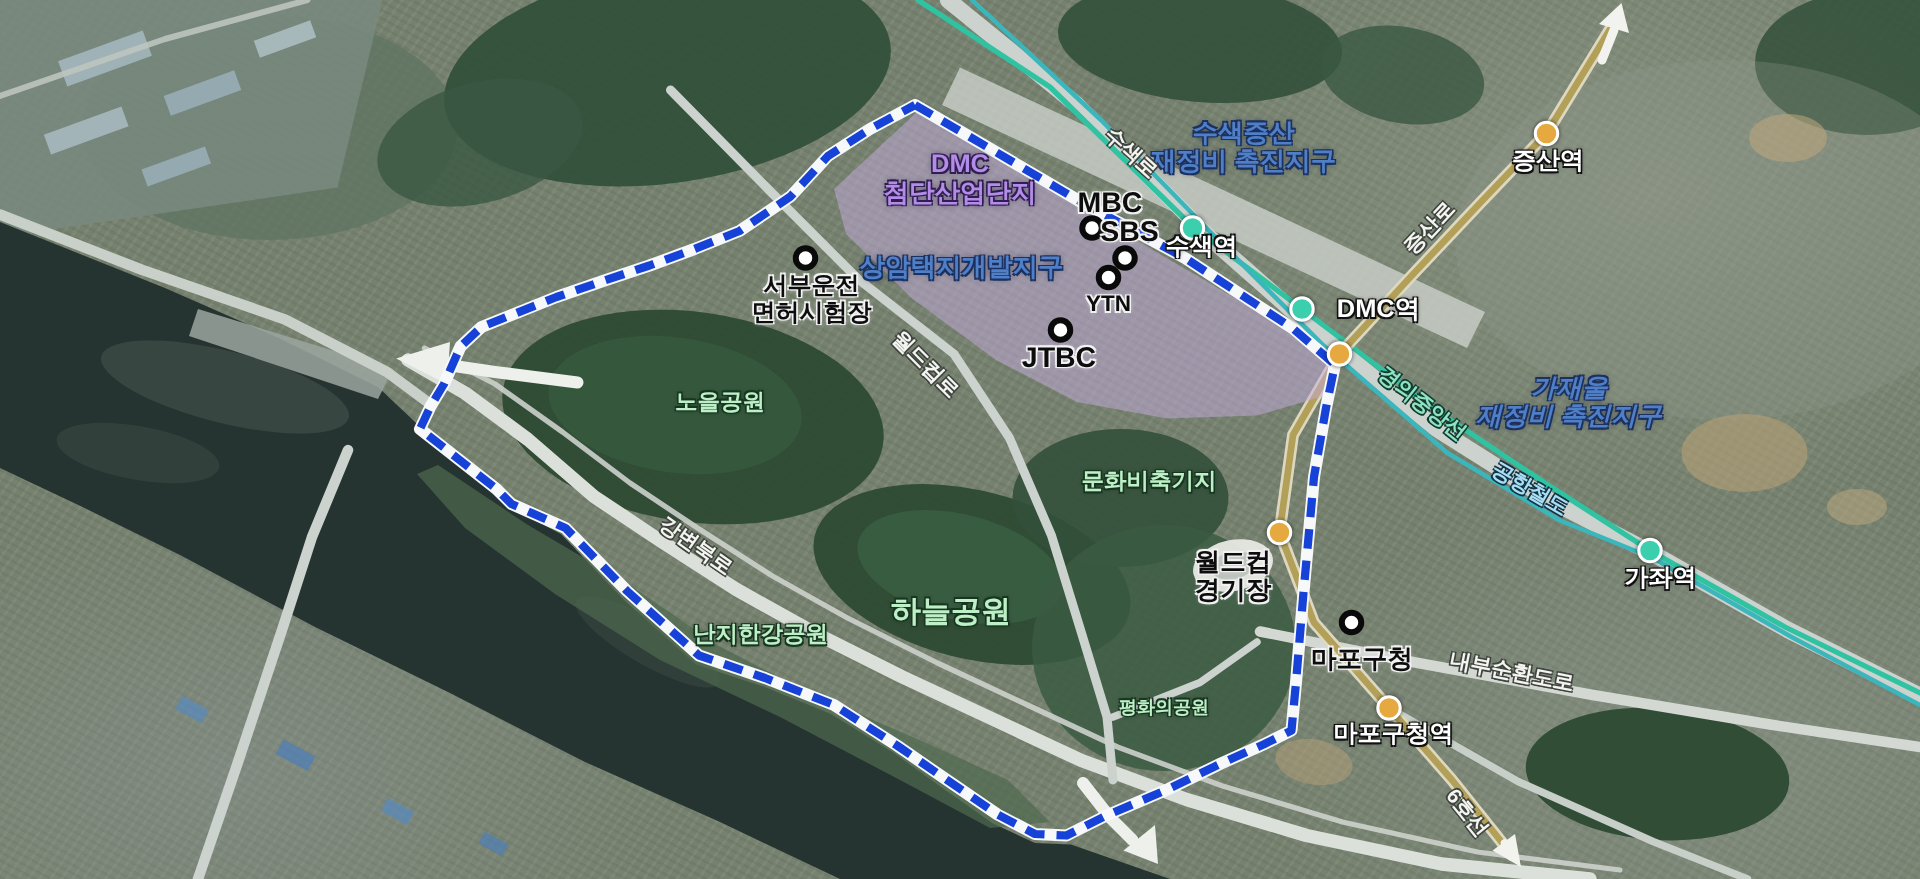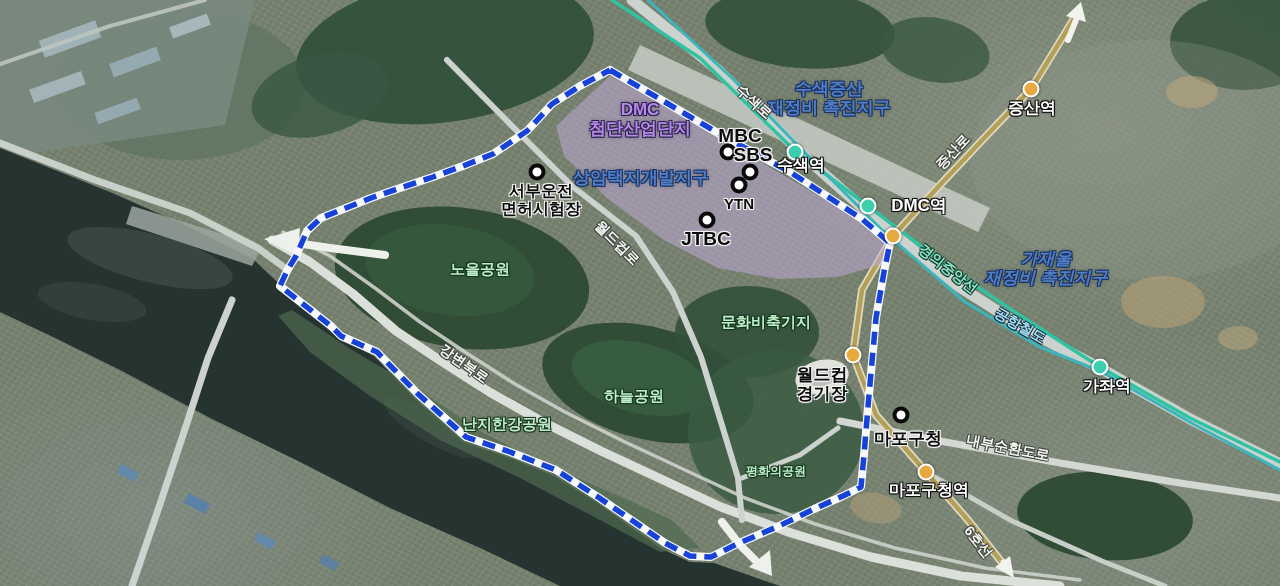--- a/index.html
+++ b/index.html
@@ -124,21 +124,21 @@
       <div class="poi-dot" style="left: 537px; top: 172px;"></div>
       <div class="poi-dot" style="left: 901px; top: 415px;"></div>
       <div class="lbl district" style="left: 641px; top: 178px; font-size: 17px; transform: translate(-50%, -50%) rotate(0deg);">상암택지개발지구</div>
       <div class="lbl district" style="left: 829px; top: 98px; font-size: 17px; transform: translate(-50%, -50%) rotate(0deg);">수색증산
 재정비 촉진지구</div>
       <div class="lbl district" style="left: 1046px; top: 268px; font-size: 17px; transform: translate(-50%, -50%) rotate(0deg); font-style: italic;">가재울
 재정비 촉진지구</div>
       <div class="lbl purple" style="left: 640px; top: 119px; font-size: 17px; transform: translate(-50%, -50%) rotate(0deg);">DMC
 첨단산업단지</div>
       <div class="lbl park" style="left: 480px; top: 269px; font-size: 15px; transform: translate(-50%, -50%) rotate(0deg);">노을공원</div>
-      <div class="lbl park" style="left: 634px; top: 396px; font-size: 15px; transform: translate(-50%, -50%) rotate(0deg);">하늘공원</div>
+      <div class="lbl park" style="left: 634px; top: 408px; font-size: 20px; transform: translate(-50%, -50%) rotate(0deg);">하늘공원</div>
       <div class="lbl park" style="left: 507px; top: 424px; font-size: 15px; transform: translate(-50%, -50%) rotate(0deg);">난지한강공원</div>
       <div class="lbl park" style="left: 776px; top: 472px; font-size: 12px; transform: translate(-50%, -50%) rotate(0deg);">평화의공원</div>
       <div class="lbl park" style="left: 766px; top: 322px; font-size: 15px; transform: translate(-50%, -50%) rotate(0deg);">문화비축기지</div>
       <div class="lbl poi" style="left: 726px; top: 136px; font-size: 19px; transform: translate(-50%, -50%) rotate(0deg); padding-left: 28px;">MBC</div>
       <div class="lbl poi" style="left: 753px; top: 155px; font-size: 19px; transform: translate(-50%, -50%) rotate(0deg);">SBS</div>
       <div class="lbl poi" style="left: 739px; top: 204px; font-size: 15px; transform: translate(-50%, -50%) rotate(0deg);">YTN</div>
       <div class="lbl poi" style="left: 706px; top: 239px; font-size: 19px; transform: translate(-50%, -50%) rotate(0deg); text-align: right;">JTBC</div>
       <div class="lbl poi" style="left: 541px; top: 200px; font-size: 16px; transform: translate(-50%, -50%) rotate(0deg);">서부운전
 면허시험장</div>
       <div class="lbl poi" style="left: 822px; top: 384px; font-size: 17px; transform: translate(-50%, -50%) rotate(0deg);">월드컵

